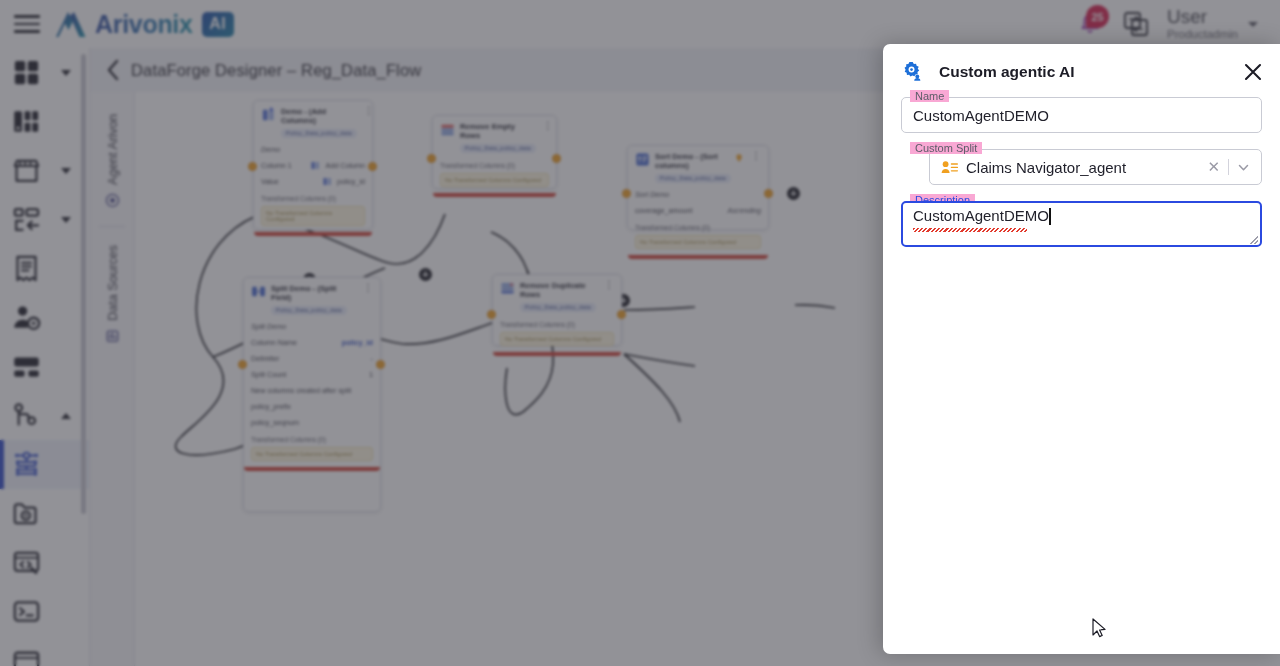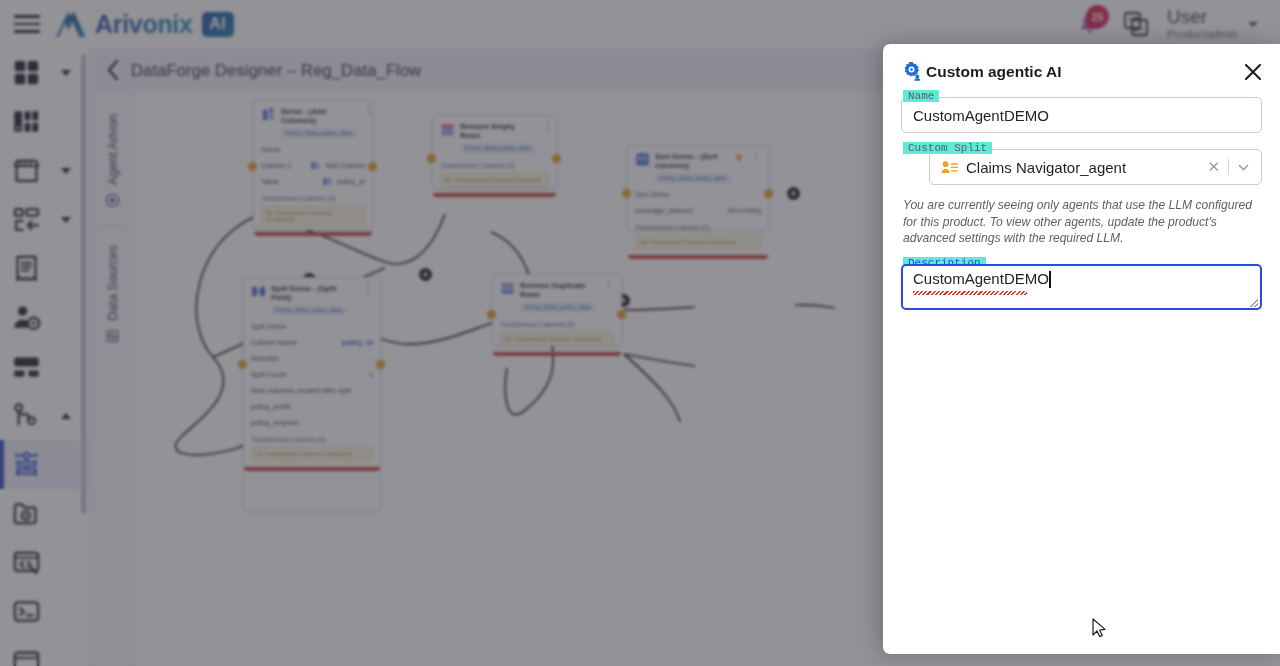--- a/index.html
+++ b/index.html
@@ -208,39 +208,39 @@
     border-radius: 7px 0 0 7px;
     box-shadow: -4px 0 22px rgba(0,0,0,.22);
     z-index: 20;
     display: flex; flex-direction: column;
   }
   .dlg-head {
     display: flex; align-items: center;
     padding: 16px 16px 0 18px;
   }
   .dlg-gear { width: 23px; height: 23px; flex: none; }
-  .dlg-title { font-size: 15.5px; font-weight: 700; color: #1c1c26; margin-left: 2px; }
+  .dlg-title { font-size: 15.5px; font-weight: 700; color: #1c1c26; margin-left: 15px; }
   .dlg-close {
     margin-left: auto; width: 22px; height: 22px; cursor: pointer;
     display: flex; align-items: center; justify-content: center;
   }
   .dlg-body { padding: 14px 18px 0 18px; flex: 1; }
 
   .field { position: relative; margin-bottom: 16px; }
   .field-box {
     border: 1px solid #c9cbd4; border-radius: 5px;
     height: 36px; display: flex; align-items: center;
     padding: 0 11px;
     font-size: 15px; color: #22222c;
     background: #fff;
   }
   .field-legend {
-    position: absolute; top: -7px; left: 2px;
-    background: #5eead4; padding: 0 5px;
-    font-size: 11px; color: #5c5c68; font-family: Liberation Mono, monospace;
+    position: absolute; top: -7px; left: 9px;
+    background: #f9a8d4; padding: 0 5px;
+    font-size: 11px; color: #5c5c68;
   }
 
   .agent-box { justify-content: flex-start; gap: 8px; margin-left: 28px; }
   .agent-icon { width: 17px; height: 15px; flex: none; }
   .agent-value { font-size: 15px; color: #1f1f2a; }
   .agent-actions { margin-left: auto; display: flex; align-items: center; gap: 8px; color: #9a9aa6; }
   .agent-x { font-size: 15px; cursor: pointer; }
   .agent-sep { width: 1px; height: 16px; background: #d3d3dc; }
   .agent-caret { width: 13px; height: 13px; cursor: pointer; }
 
@@ -728,21 +728,20 @@
           <span class="agent-actions">
             <span class="agent-x">✕</span>
             <span class="agent-sep"></span>
             <svg class="agent-caret" viewBox="0 0 13 13">
               <path d="M2.5 4.5L6.5 8.8 10.5 4.5" fill="none" stroke="#9a9aa6" stroke-width="1.5" stroke-linecap="round" stroke-linejoin="round"></path>
             </svg>
           </span>
         </div>
       </div>
 
-      <div class="helper">You are currently seeing only agents that use the LLM configured for this product. To view other agents, update the product's advanced settings with the required LLM.</div>
 
       <div class="textarea-field">
         <div class="field-legend" style="color:#2b4ae0;">Description</div>
         <div class="textarea-box">
           <span class="ta-text">CustomAgentDEMO</span>
           <span class="squiggle"></span>
           <span class="ta-grip"></span>
         </div>
       </div>
 

